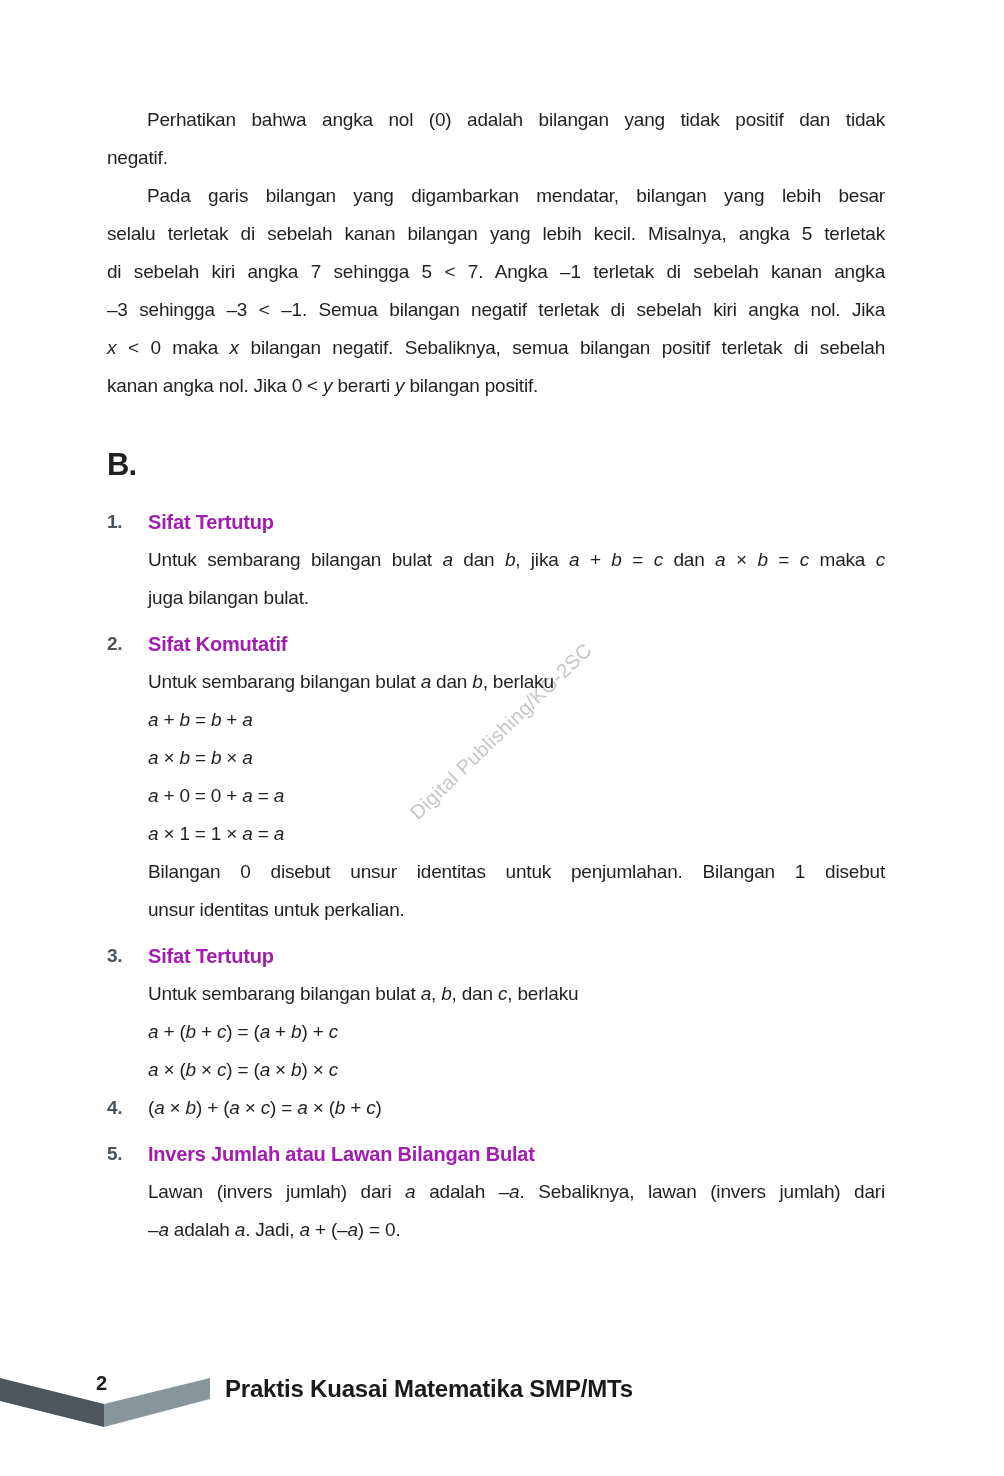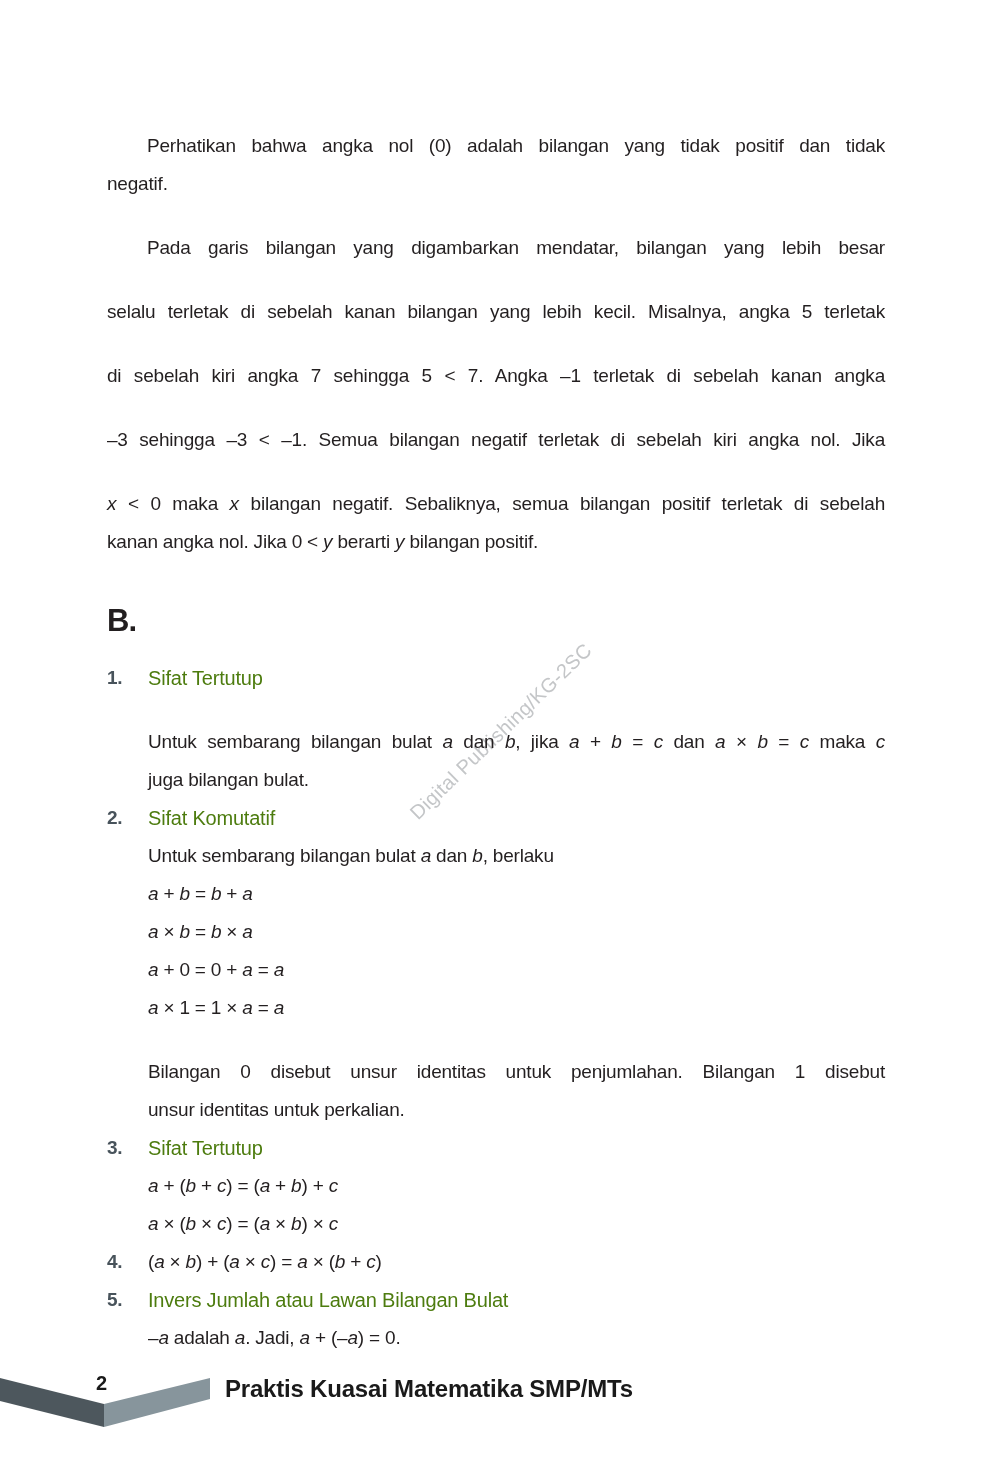--- a/index.html
+++ b/index.html
@@ -3,29 +3,29 @@
 <meta charset="utf-8">
 <style>
   html,body{margin:0;padding:0;}
   body{
     width:1004px;height:1476px;position:relative;overflow:hidden;
     background:#ffffff;color:#231f20;
     font-family:"Liberation Sans",sans-serif;
   }
   .content{position:absolute;left:107px;top:101px;width:778px;z-index:1;}
   .line{font-size:19px;line-height:38px;letter-spacing:-0.2px;}
-  .j{text-align:justify;text-align-last:justify;margin-top:26px;}
+  .j{text-align:justify;text-align-last:justify;}
   .ind{text-indent:40px;}
   i{font-style:italic;}
   .heading{display:flex;margin:36px 0 14px 0;font-weight:700;font-size:31px;
     line-height:48px;color:#221e1f;letter-spacing:-0.8px;}
   .heading .hnum{width:41px;flex:none;}
   .item{position:relative;padding-left:41px;}
   .item .num{position:absolute;left:0;top:0;font-weight:700;color:#48535b;}
-  .title-line{font-weight:400;color:#4d7c0f;font-size:20px;letter-spacing:-0.2px;}
+  .title-line{font-weight:700;color:#a21caf;font-size:20px;letter-spacing:-0.2px;margin-top:8px;}
   .watermark{
     position:absolute;left:361px;top:720px;width:280px;z-index:0;
     transform:rotate(-44deg);transform-origin:center;
     font-size:20px;color:#c4c6c8;letter-spacing:0.4px;white-space:nowrap;text-align:center;
   }
   .chevron{position:absolute;left:0;top:1372px;}
   .pagenum{position:absolute;left:96px;top:1372px;font-size:20px;font-weight:700;color:#1a1a1a;line-height:22px;}
   .booktitle{position:absolute;left:225px;top:1377px;font-size:24px;font-weight:700;
     letter-spacing:-0.2px;color:#1a1a1a;line-height:24px;}
 </style>
@@ -65,32 +65,34 @@
     <div class="line"><i>a</i> × <i>b</i> = <i>b</i> × <i>a</i></div>
     <div class="line"><i>a</i> + 0 = 0 + <i>a</i> = <i>a</i></div>
     <div class="line"><i>a</i> × 1 = 1 × <i>a</i> = <i>a</i></div>
     <div class="line j">Bilangan 0 disebut unsur identitas untuk penjumlahan. Bilangan 1 disebut</div>
     <div class="line">unsur identitas untuk perkalian.</div>
   </div>
 
   <div class="item">
     <span class="num line">3.</span>
     <div class="line title-line">Sifat Tertutup</div>
+    <div class="line">Untuk sembarang bilangan bulat <i>a</i>, <i>b</i>, dan <i>c</i>, berlaku</div>
     <div class="line"><i>a</i> + (<i>b</i> + <i>c</i>) = (<i>a</i> + <i>b</i>) + <i>c</i></div>
     <div class="line"><i>a</i> × (<i>b</i> × <i>c</i>) = (<i>a</i> × <i>b</i>) × <i>c</i></div>
   </div>
 
   <div class="item">
     <span class="num line">4.</span>
     <div class="line">(<i>a</i> × <i>b</i>) + (<i>a</i> × <i>c</i>) = <i>a</i> × (<i>b</i> + <i>c</i>)</div>
   </div>
 
   <div class="item">
     <span class="num line">5.</span>
     <div class="line title-line">Invers Jumlah atau Lawan Bilangan Bulat</div>
+    <div class="line j">Lawan (invers jumlah) dari <i>a</i> adalah –<i>a</i>. Sebaliknya, lawan (invers jumlah) dari</div>
     <div class="line">–<i>a</i> adalah <i>a</i>. Jadi, <i>a</i> + (–<i>a</i>) = 0.</div>
   </div>
 
 </main>
 
 <svg class="chevron" width="212" height="60" viewBox="0 0 212 60">
   <polygon points="0,6 104,32 104,55 0,29" fill="#4d575d"></polygon>
   <polygon points="104,32 210,6 210,27 104,55" fill="#87959c"></polygon>
 </svg>
 <span class="pagenum">2</span>

